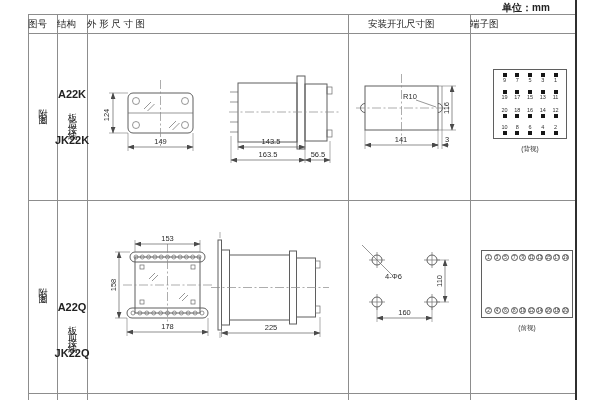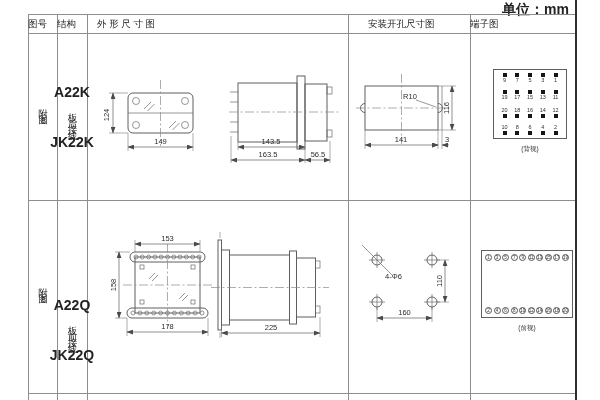--- a/index.html
+++ b/index.html
@@ -1,26 +1,26 @@
 <!DOCTYPE html>
 <html><head>
 <meta charset="utf-8">
 <style>
   html,body{margin:0;padding:0;}
   body{font-family:"Liberation Sans","DejaVu Sans",sans-serif;background:#ffffff;}
   #canvas{position:relative;width:600px;height:400px;background:#ffffff;overflow:hidden;}
   .hline{position:absolute;height:1px;background:#8d8d8d;}
   .vline{position:absolute;width:1px;background:#8d8d8d;}
   .vline-dark{position:absolute;width:2px;background:#2f2f2f;}
-  .unit{position:absolute;left:502px;top:1px;font-size:14px;font-weight:600;color:#222;}
+  .unit{position:absolute;left:502px;top:1px;font-size:10px;font-weight:600;color:#222;}
   .hdr{position:absolute;top:17px;height:14px;line-height:14px;font-size:9.5px;color:#222;text-align:left;}
   .figcell{position:absolute;display:flex;align-items:center;justify-content:center;}
   .vtext{writing-mode:vertical-rl;text-orientation:upright;letter-spacing:7px;font-size:9.5px;color:#222;}
   .structcell{position:absolute;display:flex;flex-direction:column;align-items:center;justify-content:center;gap:5px;}
-  .model{font-size:14px;font-weight:600;color:#222;}
+  .model{font-size:11px;font-weight:600;color:#222;}
   .wiring{writing-mode:vertical-rl;text-orientation:upright;letter-spacing:6px;font-size:9.5px;color:#222;}
   svg{position:absolute;overflow:visible;}
   .edge{stroke:#5f5f5f;stroke-width:1;fill:none;}
   .thin{stroke:#6a6a6a;stroke-width:0.7;fill:none;}
   .cline{stroke:#8a8a8a;stroke-width:0.7;fill:none;stroke-dasharray:9 2.5 2 2.5;}
   .diml{stroke:#5f5f5f;stroke-width:0.7;fill:none;}
   .ext{stroke:#777;stroke-width:0.6;fill:none;}
   .dim{font-size:7.5px;fill:#2c2c2c;}
   .term-box{position:absolute;border:1px solid #5f5f5f;display:flex;flex-direction:column;justify-content:space-between;padding:3px 5px;box-sizing:border-box;background:#fff;}
   .trow{display:flex;justify-content:space-between;}
@@ -45,21 +45,21 @@
   <div class="hline" style="left:28px;top:393px;width:549px;"></div>
   <div class="vline" style="left:28px;top:14px;height:386px;"></div>
   <div class="vline" style="left:57px;top:14px;height:386px;"></div>
   <div class="vline" style="left:87px;top:14px;height:386px;"></div>
   <div class="vline" style="left:348px;top:14px;height:386px;"></div>
   <div class="vline" style="left:470px;top:14px;height:386px;"></div>
   <div class="vline-dark" style="left:575px;top:0px;height:400px;"></div>
 
   <div class="hdr" style="left:28px;width:29px;">图号</div>
   <div class="hdr" style="left:57px;width:30px;">结构</div>
-  <div class="hdr" style="left:87px;width:261px;padding-left:10px;">外 形 尺 寸 图</div>
+  <div class="hdr" style="left:87px;width:261px;">外 形 尺 寸 图</div>
   <div class="hdr" style="left:348px;width:122px;margin-left:20px;">安装开孔尺寸图</div>
   <div class="hdr" style="left:470px;width:87px;">端子图</div>
 
   <div class="figcell" style="left:28px;top:34px;width:29px;height:166px;">
     <div class="vtext">附图8</div>
   </div>
   <div class="structcell" style="left:57px;top:34px;width:30px;height:166px;">
     <span class="model">A22K</span>
     <span class="wiring">板后接线</span>
     <span class="model">JK22K</span>

